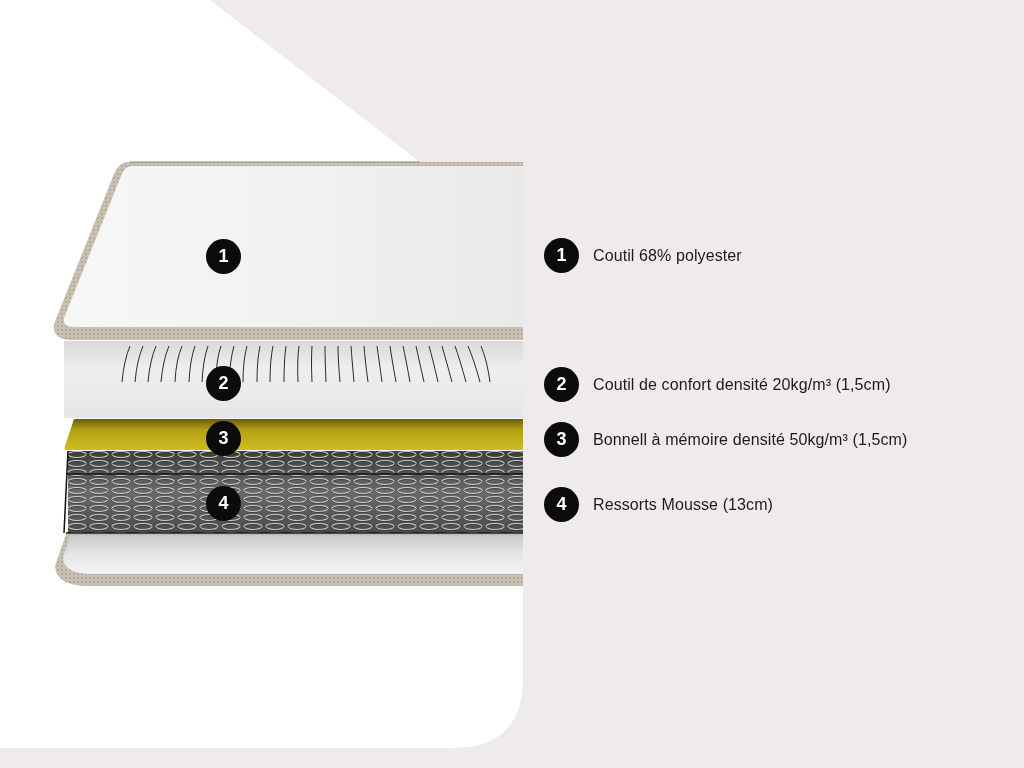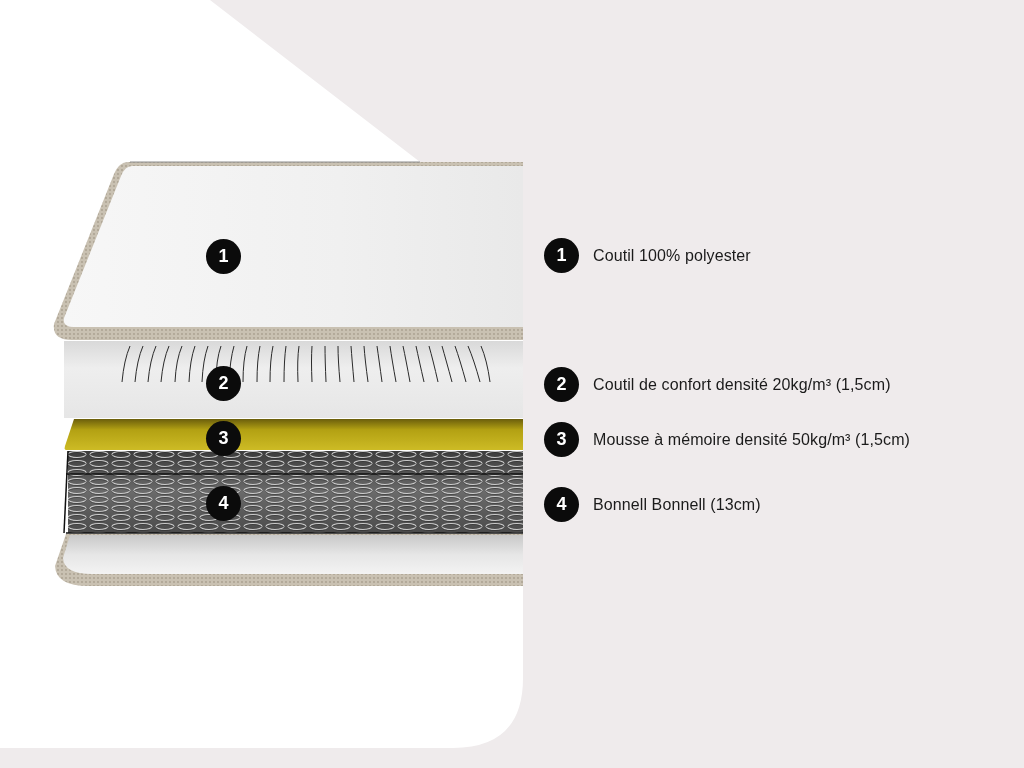--- a/index.html
+++ b/index.html
@@ -176,27 +176,27 @@
 <div class="diagram-badge" style="left:206px; top:421px;">
     <span>3</span>
   </div>
 <div class="diagram-badge" style="left:206px; top:486px;">
     <span>4</span>
   </div>
 
 <div class="legend">
   <div class="legend-item" style="top:238px;">
     <div class="badge">1</div>
-    <span class="legend-label">Coutil 100% polyester</span>
+    <span class="legend-label">Coutil 68% polyester</span>
   </div>
   <div class="legend-item" style="top:367px;">
     <div class="badge">2</div>
     <span class="legend-label">Coutil de confort densité 20kg/m³ (1,5cm)</span>
   </div>
   <div class="legend-item" style="top:422px;">
     <div class="badge">3</div>
-    <span class="legend-label">Mousse à mémoire densité 50kg/m³ (1,5cm)</span>
+    <span class="legend-label">Bonnell à mémoire densité 50kg/m³ (1,5cm)</span>
   </div>
   <div class="legend-item" style="top:487px;">
     <div class="badge">4</div>
-    <span class="legend-label">Bonnell Bonnell (13cm)</span>
+    <span class="legend-label">Ressorts Mousse (13cm)</span>
   </div>
 </div>
 
 </body></html>

